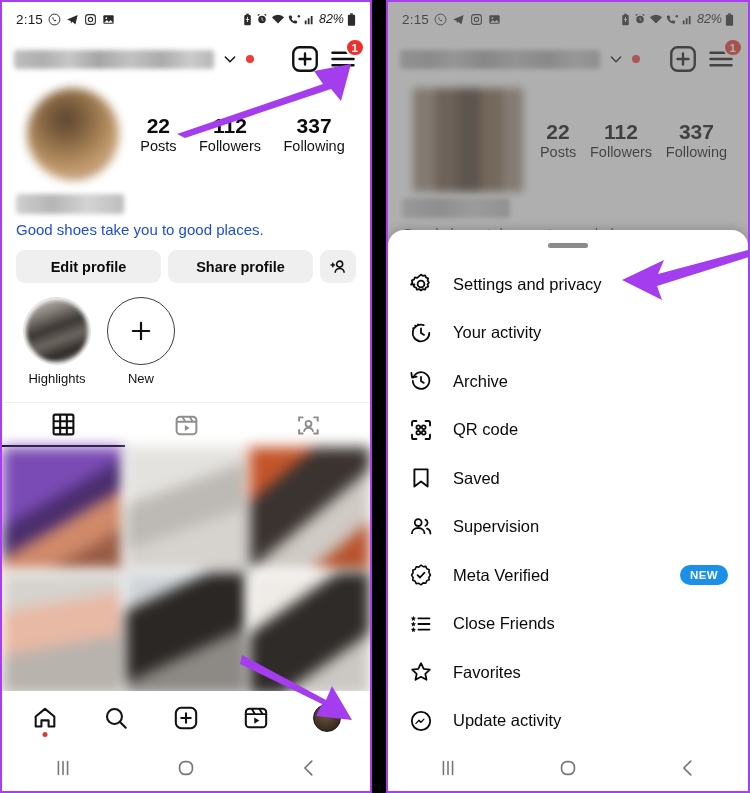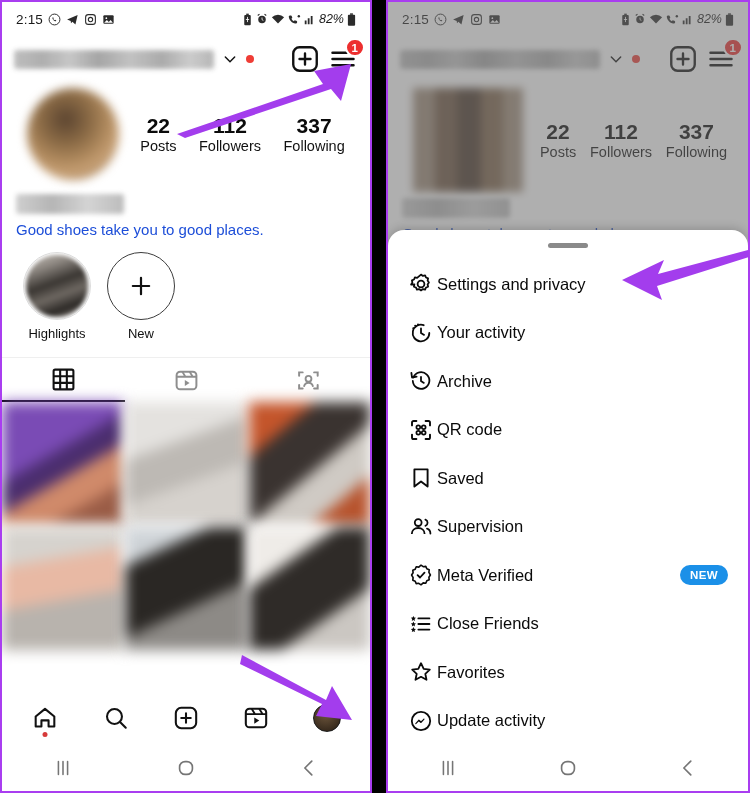--- a/index.html
+++ b/index.html
@@ -155,21 +155,21 @@
     position: absolute; left: 0; right: 0; top: 228px; bottom: 0;
     background: #fff; border-radius: 16px 16px 0 0;
     box-shadow: 0 -2px 10px rgba(0,0,0,.18);
   }
   .sheet-handle {
     width: 40px; height: 5px; border-radius: 3px; background: #8a8a8a;
     margin: 13px auto 0 auto;
   }
   .menu { padding-top: 12px; }
   .menu-row {
-    display: flex; align-items: center; height: 48.5px; padding: 0 20px; gap: 3px;
+    display: flex; align-items: center; height: 48.5px; padding: 0 20px; gap: 19px;
   }
   .menu-ico { width: 26px; height: 26px; flex: none; display: flex; align-items: center; justify-content: center; }
   .menu-lbl { font-size: 16.5px; color: #0a0a0a; flex: 1; }
   .pill-new {
     background: #1b90e8; color: #fff; font-size: 11.5px; font-weight: 700;
     border-radius: 11px; padding: 4px 10px; letter-spacing: .4px;
   }
 
   
   .arrow { position: absolute; pointer-events: none; }
@@ -288,20 +288,31 @@
           <div class="stat">
             <div class="stat-num">337</div>
             <div class="stat-lbl">Following</div>
           </div>
         </div>
       </div>
 
       <div class="name-blur"></div>
       <div class="bio">Good shoes take you to good places.</div>
 
+      <div class="actions">
+        <div class="act-btn">Edit profile</div>
+        <div class="act-btn">Share profile</div>
+        <div class="act-btn act-sq">
+          <svg width="20" height="20" viewBox="0 0 24 24">
+              <circle cx="14" cy="8.5" r="3.6" fill="none" stroke="#111" stroke-width="1.9"></circle>
+              <path d="M8.6 19c0-3.1 2.4-5.2 5.4-5.2s5.4 2.1 5.4 5.2" fill="none" stroke="#111" stroke-width="1.9"></path>
+              <path d="M3.8 9.6h4M5.8 7.6v4" stroke="#111" stroke-width="1.8" stroke-linecap="round"></path>
+            </svg>
+        </div>
+      </div>
 
       <div class="highlights">
         <div class="hl">
           <div class="hl-circle">
               <div class="hl-img"></div>
             </div>
           <div class="hl-lbl">Highlights</div>
         </div>
         <div class="hl">
           <div class="hl-new">

